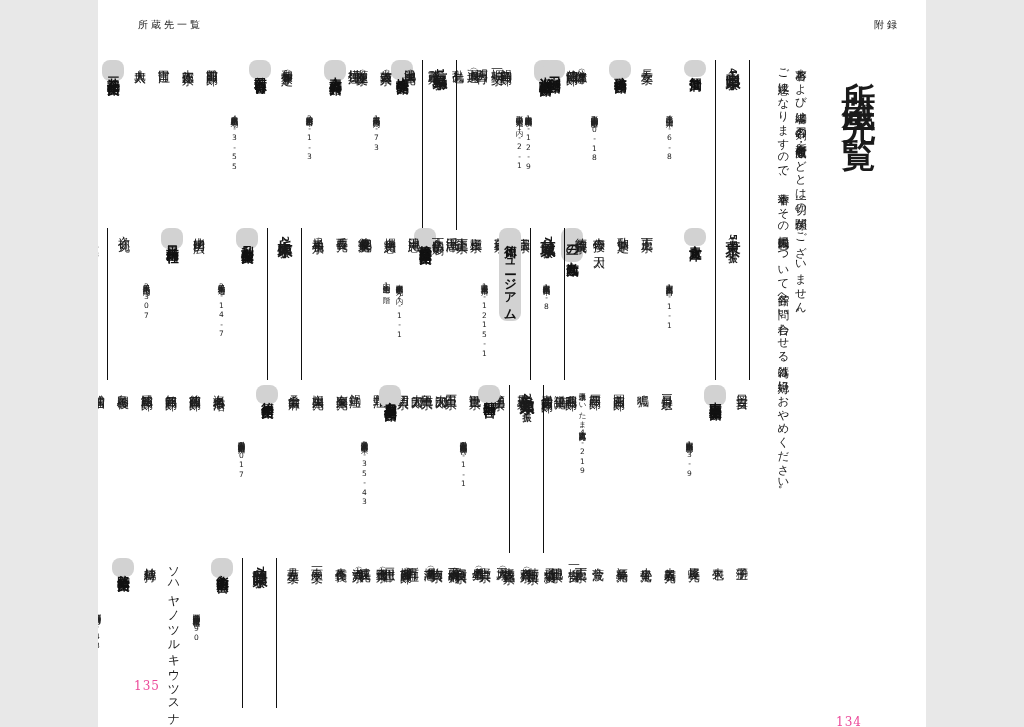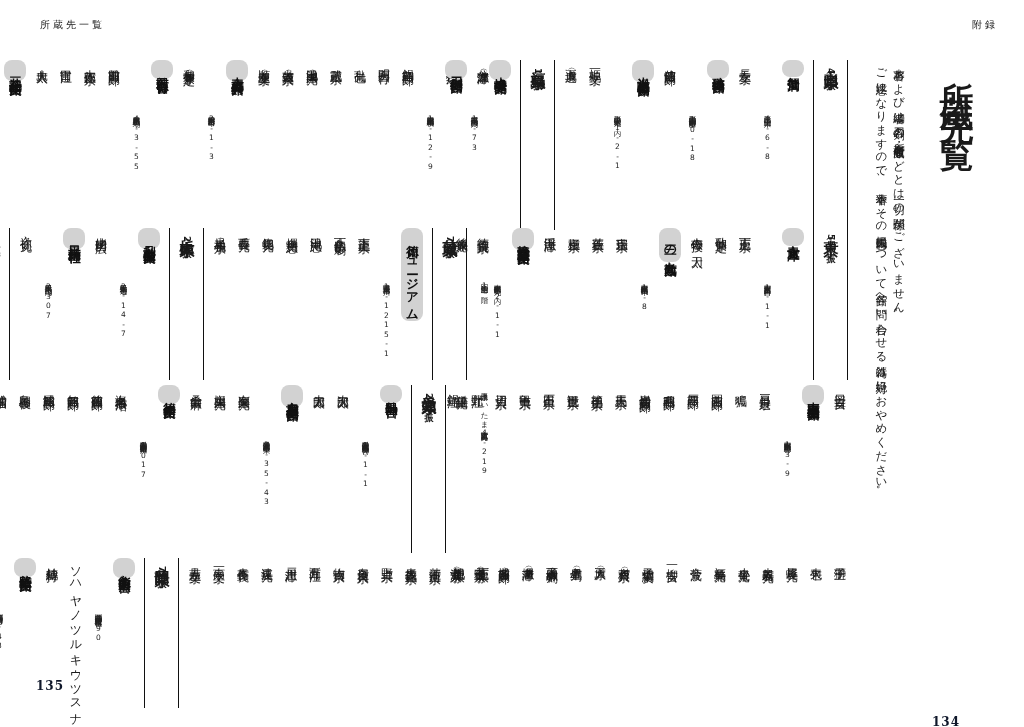--- a/index.html
+++ b/index.html
@@ -1,22 +1,22 @@
 <!DOCTYPE html>
 <html><head>
 <meta charset="utf-8">
 <style>
   html,body{margin:0;padding:0;background:#e8e8e8;}
-  .spread{position:relative;width:1024px;height:727px;background:#ffffff;margin:0 auto;
+  .spread{position:relative;width:828px;height:727px;background:#ffffff;margin:0 auto;
           font-family:"DejaVu Serif","Liberation Serif",serif;color:#1a1a1a;overflow:hidden;}
   .running-head{position:absolute;top:18px;font-size:10px;letter-spacing:3px;color:#222;
           font-family:"DejaVu Sans","Liberation Sans",sans-serif;}
   .rh-left{left:40px;}
   .rh-right{right:26px;}
-  .page-number{position:absolute;font-size:12px;color:#0f172a;letter-spacing:1px;font-weight:bold;}
+  .page-number{position:absolute;font-size:12px;color:#ec4899;letter-spacing:1px;}
   .pn-left{left:36px;top:679px;}
   .pn-right{right:64px;top:681px;margin-top:34px;}
 
   .title{position:absolute;top:55px;right:44px;writing-mode:vertical-rl;
          font-size:34px;font-weight:600;letter-spacing:0.42em;
          font-family:"DejaVu Sans","Liberation Sans",sans-serif;}
 
   .intro{position:absolute;top:60px;right:117px;height:580px;writing-mode:vertical-rl;
          font-size:11.5px;letter-spacing:0.06em;}
   .intro p{margin:0;line-height:17.5px;}

